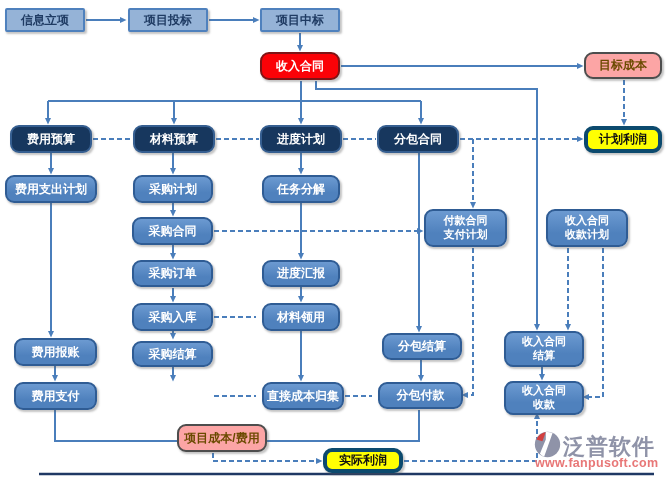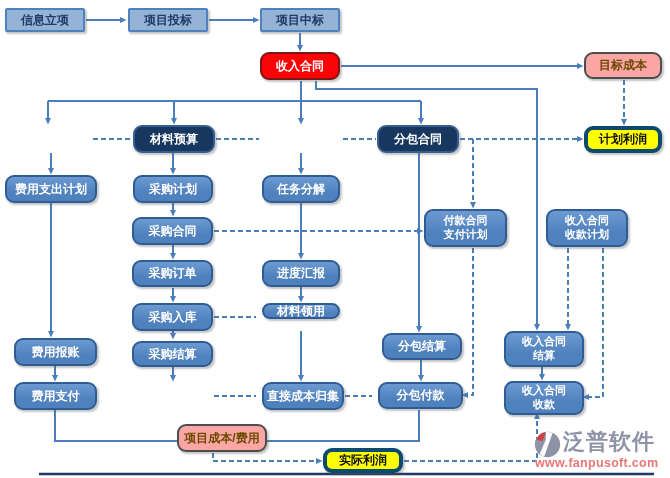--- a/index.html
+++ b/index.html
@@ -16,21 +16,21 @@
   }
   .light{background:#95b3d7;border:2px solid #4f81bd;color:#1f3b63;border-radius:2px;}
   .dark{background:#17375e;border:2px solid #365f91;color:#ffffff;}
   .mid{background:linear-gradient(180deg,#6c9ad1 0%,#4f81bd 65%);border:2px solid #2f5c94;color:#ffffff;}
   .mid.small{font-size:11px;}
   .red{background:#fb0207;border:2px solid #7f1416;color:#ffffff;}
   .orange{background:#fca5a5;border:2px solid #4d4d4d;color:#6b4a00;}
   .yellow{background:#ffff02;border:4px solid #0c4a6e;color:#111111;}
   
   #logo{position:absolute;left:534px;top:431px;width:134px;height:42px;}
-  #logo .row{display:flex;align-items:flex-start;}
+  #logo .row{display:flex;align-items:flex-end;}
   #logo-name{color:#8f93a8;font-size:22px;font-weight:bold;letter-spacing:1px;line-height:1;}
   #logo-url{position:absolute;left:1px;top:25px;color:#e87777;font-size:12.5px;font-weight:bold;letter-spacing:.3px;}
   #logo-mark{width:27px;height:27px;margin-right:2px;flex:0 0 auto;}
 </style>
 </head>
 <body>
 
 <div id="stage">
 
   <svg id="wires" viewBox="0 0 670 478" xmlns="http://www.w3.org/2000/svg">
@@ -99,34 +99,36 @@
   </svg>
 
   <div class="node light" style="left:5px;top:8px;width:80px;height:24px">信息立项</div>
   <div class="node light" style="left:128px;top:8px;width:80px;height:24px">项目投标</div>
   <div class="node light" style="left:260px;top:8px;width:80px;height:24px">项目中标</div>
 
   <div class="node red" style="left:260px;top:52px;width:80px;height:28px">收入合同</div>
   <div class="node orange" style="left:584px;top:52px;width:78px;height:27px">目标成本</div>
   <div class="node yellow" style="left:584px;top:126px;width:78px;height:27px">计划利润</div>
 
+  <div class="node dark" style="left:10px;top:125px;width:82px;height:28px">费用预算</div>
   <div class="node dark" style="left:133px;top:125px;width:82px;height:28px">材料预算</div>
+  <div class="node dark" style="left:260px;top:125px;width:82px;height:28px">进度计划</div>
   <div class="node dark" style="left:377px;top:125px;width:82px;height:28px">分包合同</div>
 
   <div class="node mid" style="left:5px;top:175px;width:92px;height:28px">费用支出计划</div>
   <div class="node mid" style="left:133px;top:175px;width:80px;height:28px">采购计划</div>
   <div class="node mid" style="left:262px;top:175px;width:78px;height:28px">任务分解</div>
 
   <div class="node mid" style="left:132px;top:217px;width:81px;height:28px">采购合同</div>
   <div class="node mid" style="left:132px;top:260px;width:81px;height:27px">采购订单</div>
   <div class="node mid" style="left:132px;top:303px;width:81px;height:28px">采购入库</div>
   <div class="node mid" style="left:132px;top:341px;width:81px;height:26px">采购结算</div>
 
   <div class="node mid" style="left:262px;top:260px;width:78px;height:27px">进度汇报</div>
-  <div class="node mid" style="left:262px;top:303px;width:78px;height:16px">材料领用</div>
+  <div class="node mid" style="left:262px;top:303px;width:78px;height:28px">材料领用</div>
   <div class="node mid" style="left:262px;top:382px;width:82px;height:28px">直接成本归集</div>
 
   <div class="node mid small" style="left:424px;top:209px;width:83px;height:38px">付款合同
 支付计划</div>
   <div class="node mid small" style="left:546px;top:209px;width:82px;height:38px">收入合同
 收款计划</div>
 
   <div class="node mid" style="left:14px;top:338px;width:83px;height:28px">费用报账</div>
   <div class="node mid" style="left:14px;top:382px;width:83px;height:28px">费用支付</div>
 

